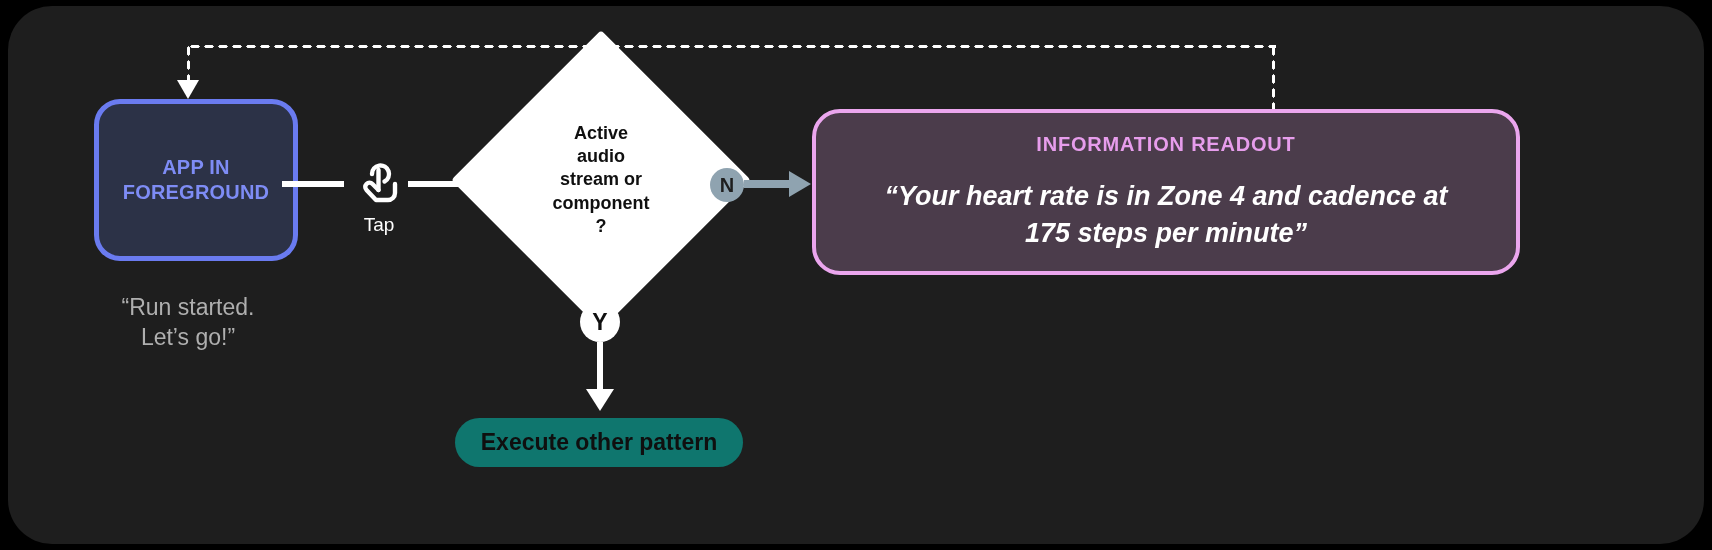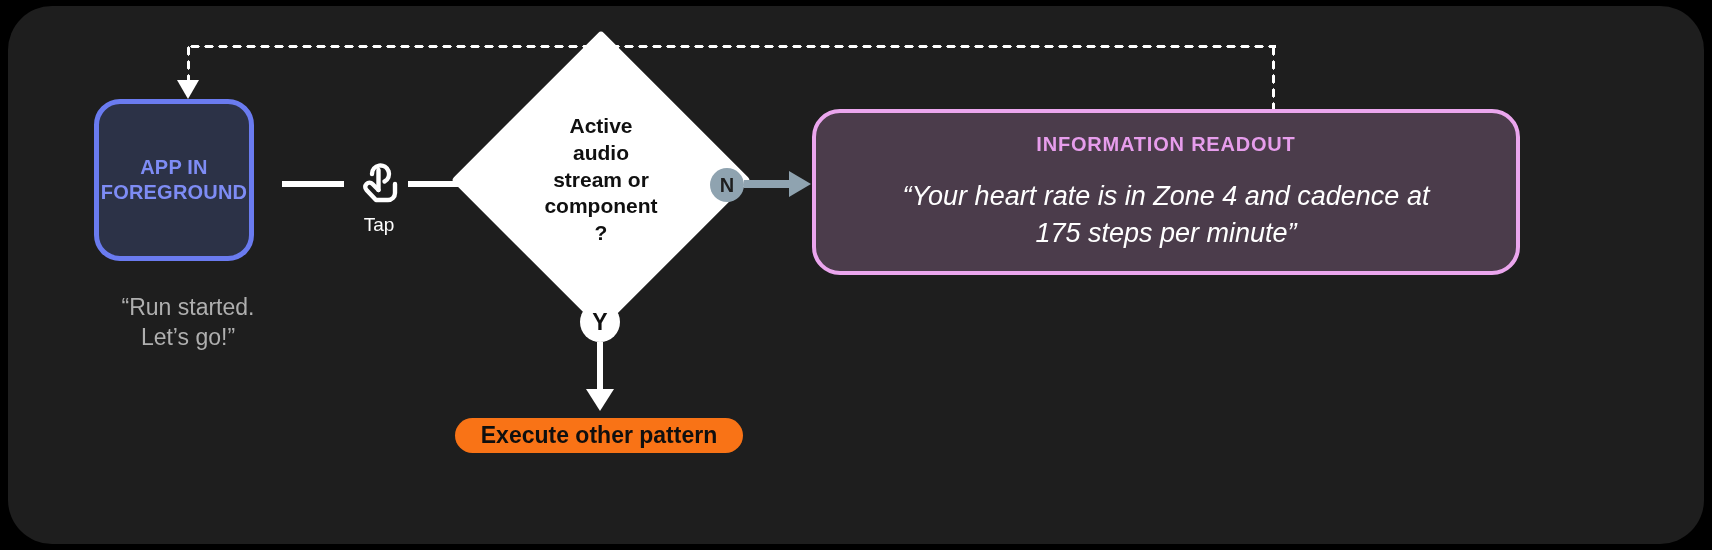--- a/index.html
+++ b/index.html
@@ -21,21 +21,21 @@
     background: #1E1E1E;
     border-radius: 44px;
     overflow: hidden;
   }
 
   
   #app-node {
     position: absolute;
     left: 86px;
     top: 93px;
-    width: 160px;
+    width: 204px;
     height: 162px;
     box-sizing: border-box;
     background: #2C3247;
     border: 5px solid #6A7BF0;
     border-radius: 26px;
     display: flex;
     align-items: center;
     justify-content: center;
   }
   #app-node .label {
@@ -120,21 +120,21 @@
     border-radius: 4px;
   }
   #decision .text {
     position: absolute;
     inset: 0;
     display: flex;
     align-items: center;
     justify-content: center;
     text-align: center;
     color: #101010;
-    font-size: 21px;
+    font-size: 18px;
     font-weight: bold;
     line-height: 1.28;
     white-space: pre-line;
   }
 
   
   #n-badge {
     position: absolute;
     left: 702px;
     top: 162px;
@@ -210,22 +210,22 @@
     border-right: 14px solid transparent;
     border-top: 22px solid #FFFFFF;
   }
 
   
   #execute-pill {
     position: absolute;
     left: 447px;
     top: 412px;
     width: 288px;
-    height: 35px;
-    background: #f97316;
+    height: 49px;
+    background: #0f766e;
     border-radius: 26px;
     display: flex;
     align-items: center;
     justify-content: center;
     color: #0F0F0F;
     font-size: 23px;
     font-weight: bold;
   }
 
   
@@ -248,21 +248,21 @@
   #readout .title {
     color: #E79DEC;
     font-size: 20px;
     font-weight: bold;
     letter-spacing: 0.8px;
     margin-bottom: 22px;
   }
   #readout .quote {
     color: #FFFFFF;
     font-size: 27px;
-    font-weight: normal;
+    font-weight: bold;
     font-style: italic;
     text-align: center;
     line-height: 1.34;
     white-space: pre-line;
   }
 
   
   #loop-top {
     position: absolute;
     left: 180px;

